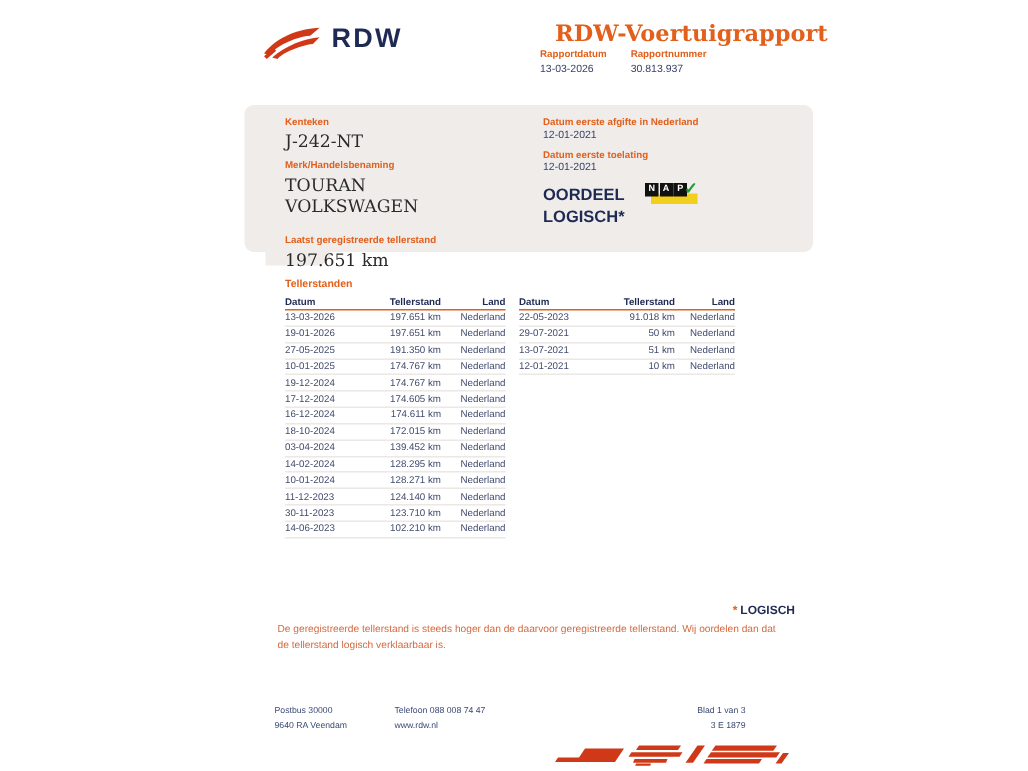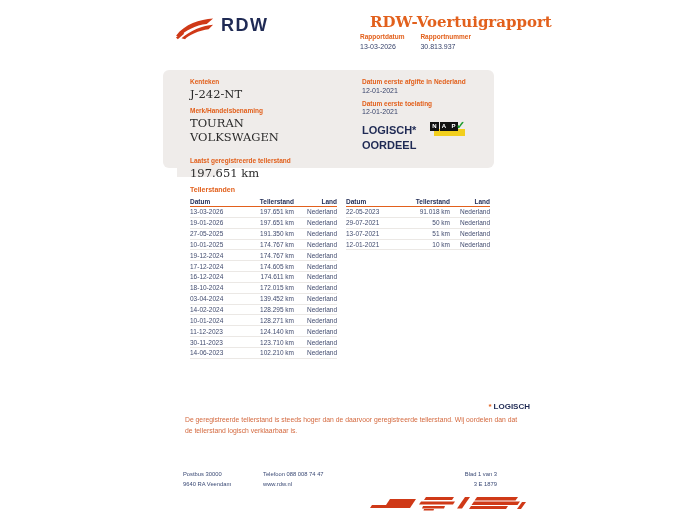--- a/index.html
+++ b/index.html
@@ -11,21 +11,21 @@
   .logo svg{width:38px;height:25px;display:block;}
   .logo-text{font-size:18px;font-weight:600;color:var(--navy,#25335e);letter-spacing:1.5px;}
 
   .doc-title{position:absolute;left:370px;top:13px;font-family:"DejaVu Serif",serif;
              font-size:15px;font-weight:600;color:var(--orange,#e2601c);}
   .meta{position:absolute;left:360px;top:33px;display:flex;gap:16px;}
   .meta-lbl{display:block;font-size:6.5px;font-weight:bold;color:var(--orange,#e2601c);}
   .meta-val{display:block;font-size:7px;color:#38436b;margin-top:2.5px;}
 
   
-  .panel{position:absolute;left:163px;top:70px;width:331px;height:98px;
+  .panel{position:absolute;left:163px;top:70px;width:379px;height:98px;
          background:var(--panel,#efecea);border-radius:6px;}
   .panel-tail{position:absolute;left:14px;bottom:-9px;width:44px;height:10px;
               background:var(--panel,#efecea);border-bottom-right-radius:14px;}
   .panel-col1{position:absolute;left:27px;top:8px;}
   .panel-col2{position:absolute;left:199px;top:8px;width:120px;}
   .flabel{font-size:6.5px;font-weight:bold;color:var(--orange,#e2601c);margin-bottom:1.5px;}
   .fvalue{font-family:"DejaVu Serif",serif;font-size:11.5px;color:#2b2b2b;line-height:1.28;}
   .fvalue-sm{font-size:7px;color:#38436b;}
   .field{margin-bottom:6px;}
   .field.gap{margin-top:12px;}
@@ -121,22 +121,22 @@
     <div class="panel-col2">
       <div class="field">
         <div class="flabel">Datum eerste afgifte in Nederland</div>
         <div class="fvalue-sm">12-01-2021</div>
       </div>
       <div class="field">
         <div class="flabel">Datum eerste toelating</div>
         <div class="fvalue-sm">12-01-2021</div>
       </div>
       <div class="oordeel">
+        <div>OORDEEL</div>
         <div>LOGISCH*</div>
-        <div>OORDEEL</div>
       </div>
     </div>
 
     <div class="nap">
       <div class="nap-bar"></div>
       <div class="nap-sq" style="left:0">N</div>
       <div class="nap-sq" style="left:9.5px">A</div>
       <div class="nap-sq" style="left:19px">P</div>
       <div class="nap-check">✓</div>
     </div>

